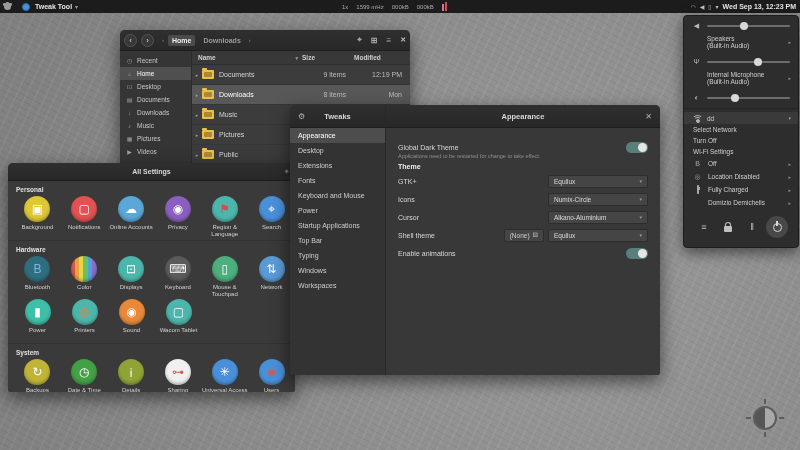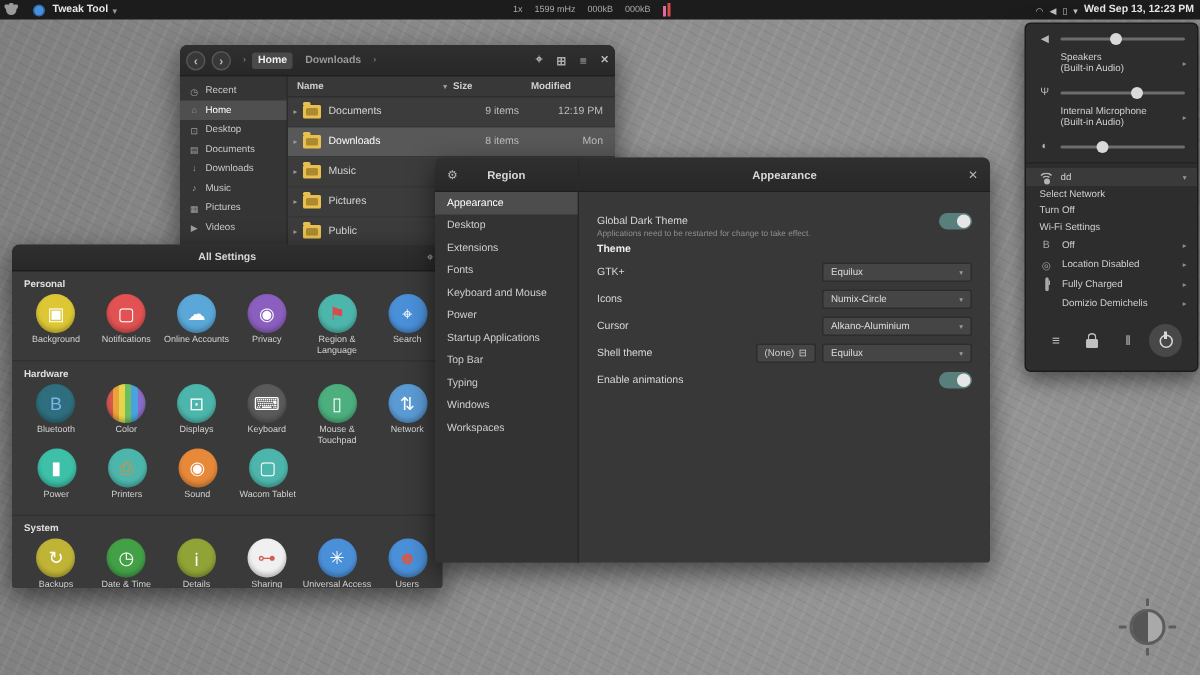--- a/index.html
+++ b/index.html
@@ -405,21 +405,21 @@
         </div>
         <div class="lbl">Users</div>
       </div>
   </div>
 </div>
 
 <div class="win tweaks">
   <div class="tsidebar">
     <div class="titlebar">
       <span class="gear">⚙</span>
-      <span>Region</span>
+      <span>Tweaks</span>
     </div>
     <div class="tside-item sel">Appearance</div>
     <div class="tside-item">Desktop</div>
     <div class="tside-item">Extensions</div>
     <div class="tside-item">Fonts</div>
     <div class="tside-item">Keyboard and Mouse</div>
     <div class="tside-item">Power</div>
     <div class="tside-item">Startup Applications</div>
     <div class="tside-item">Top Bar</div>
     <div class="tside-item">Typing</div>

